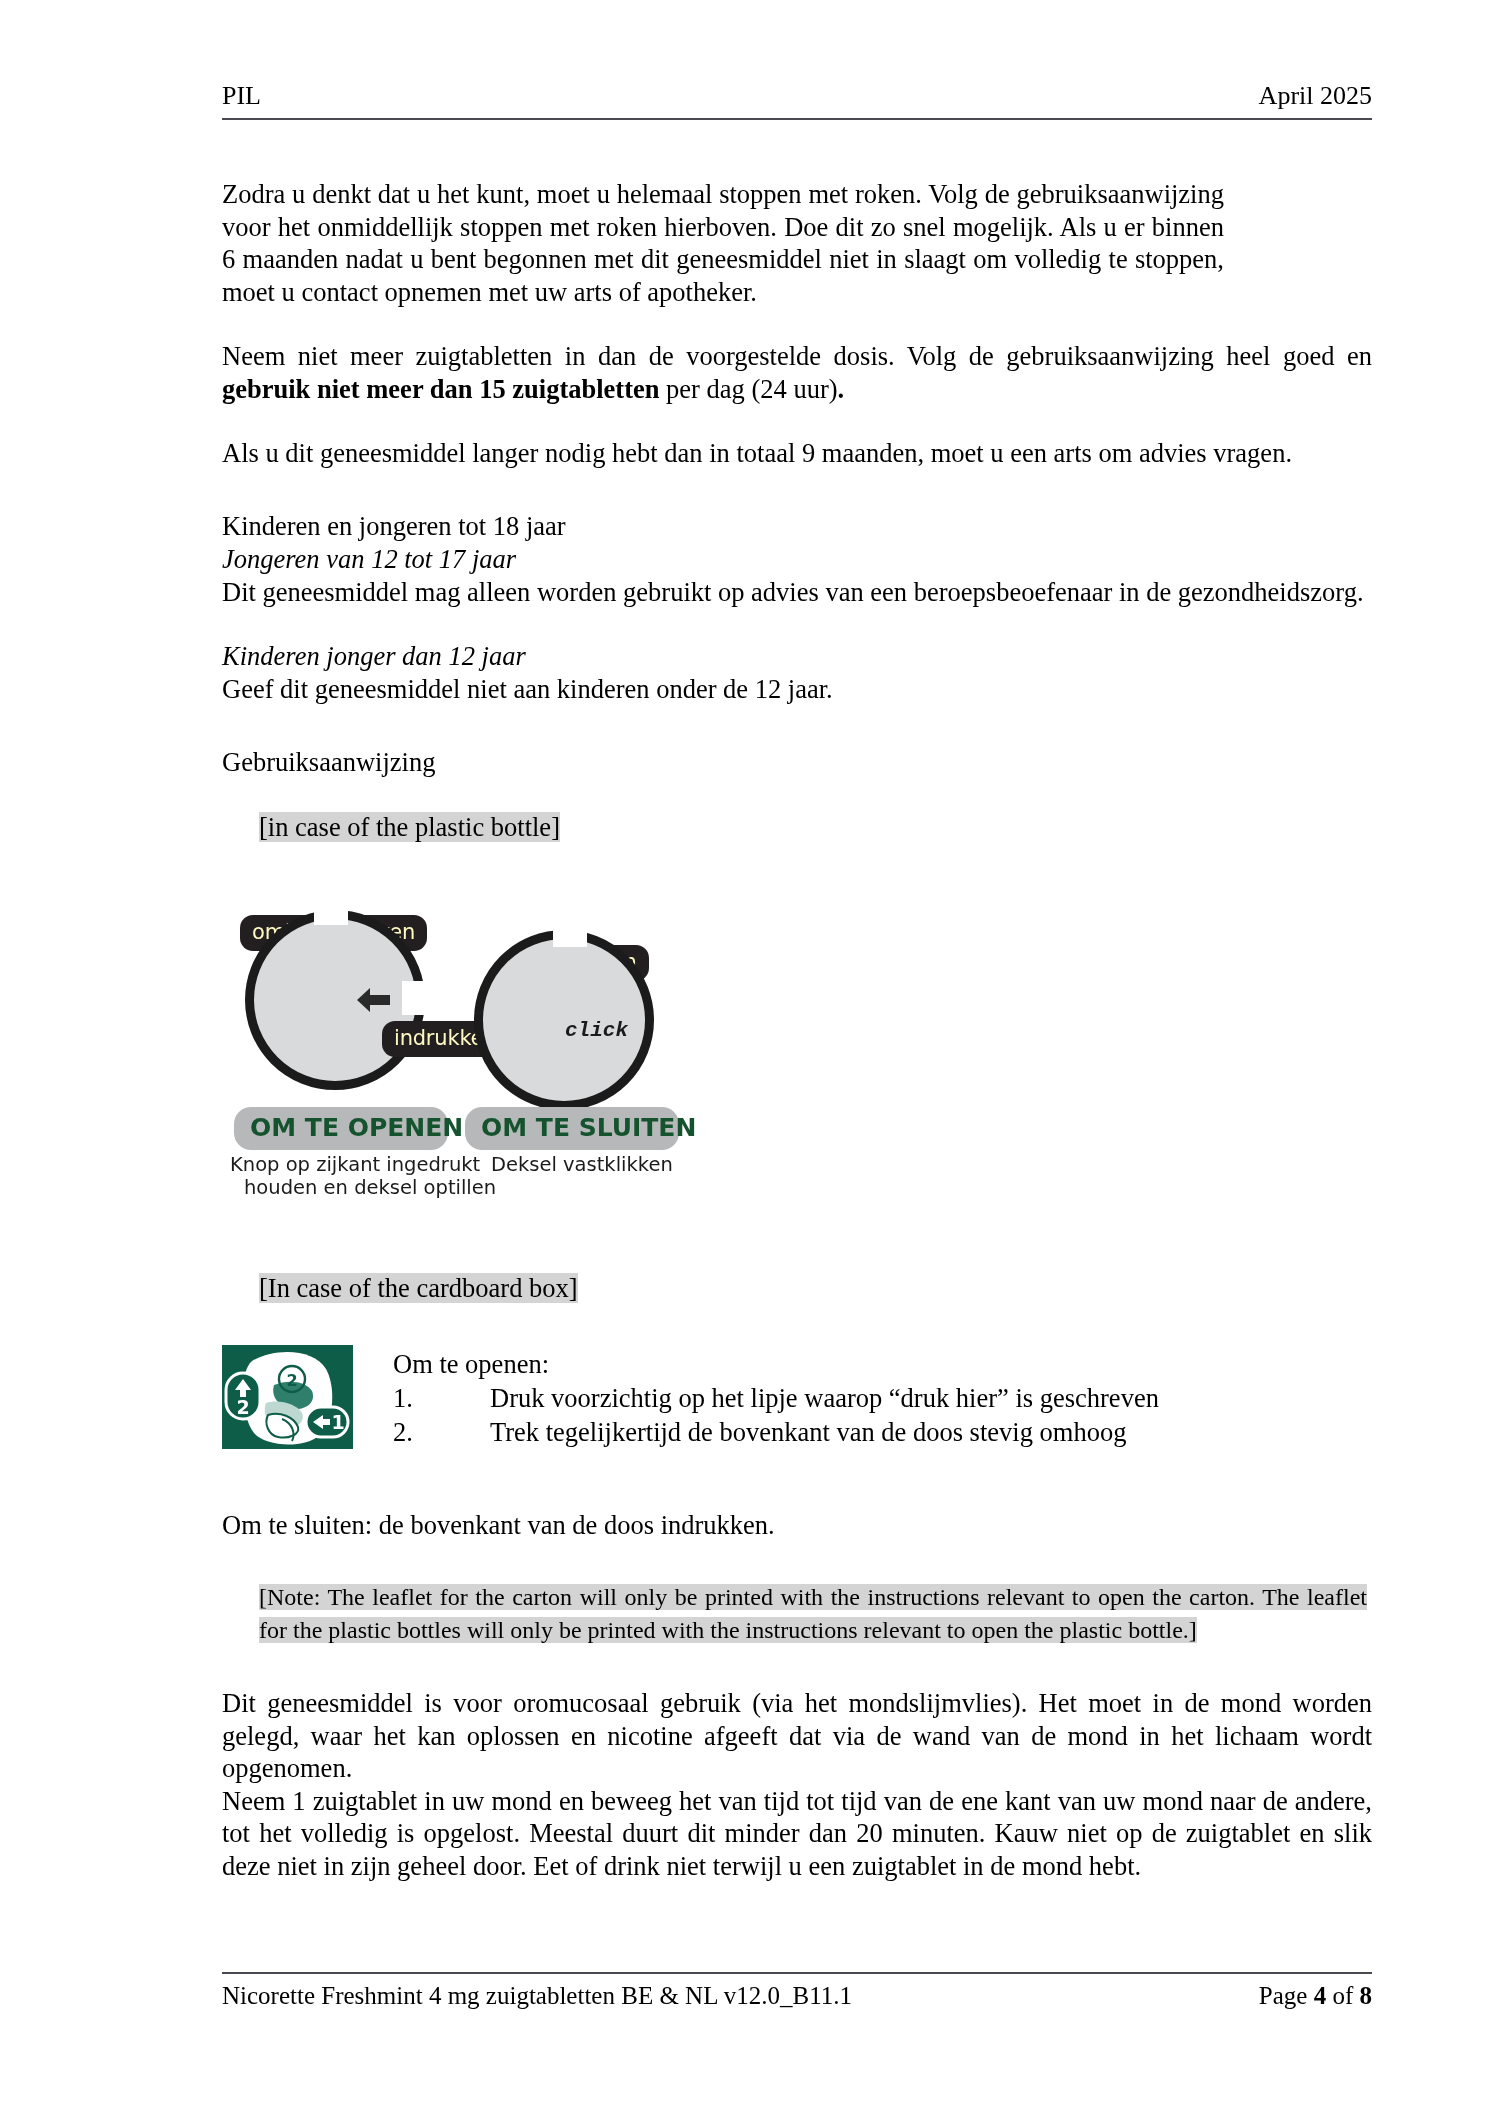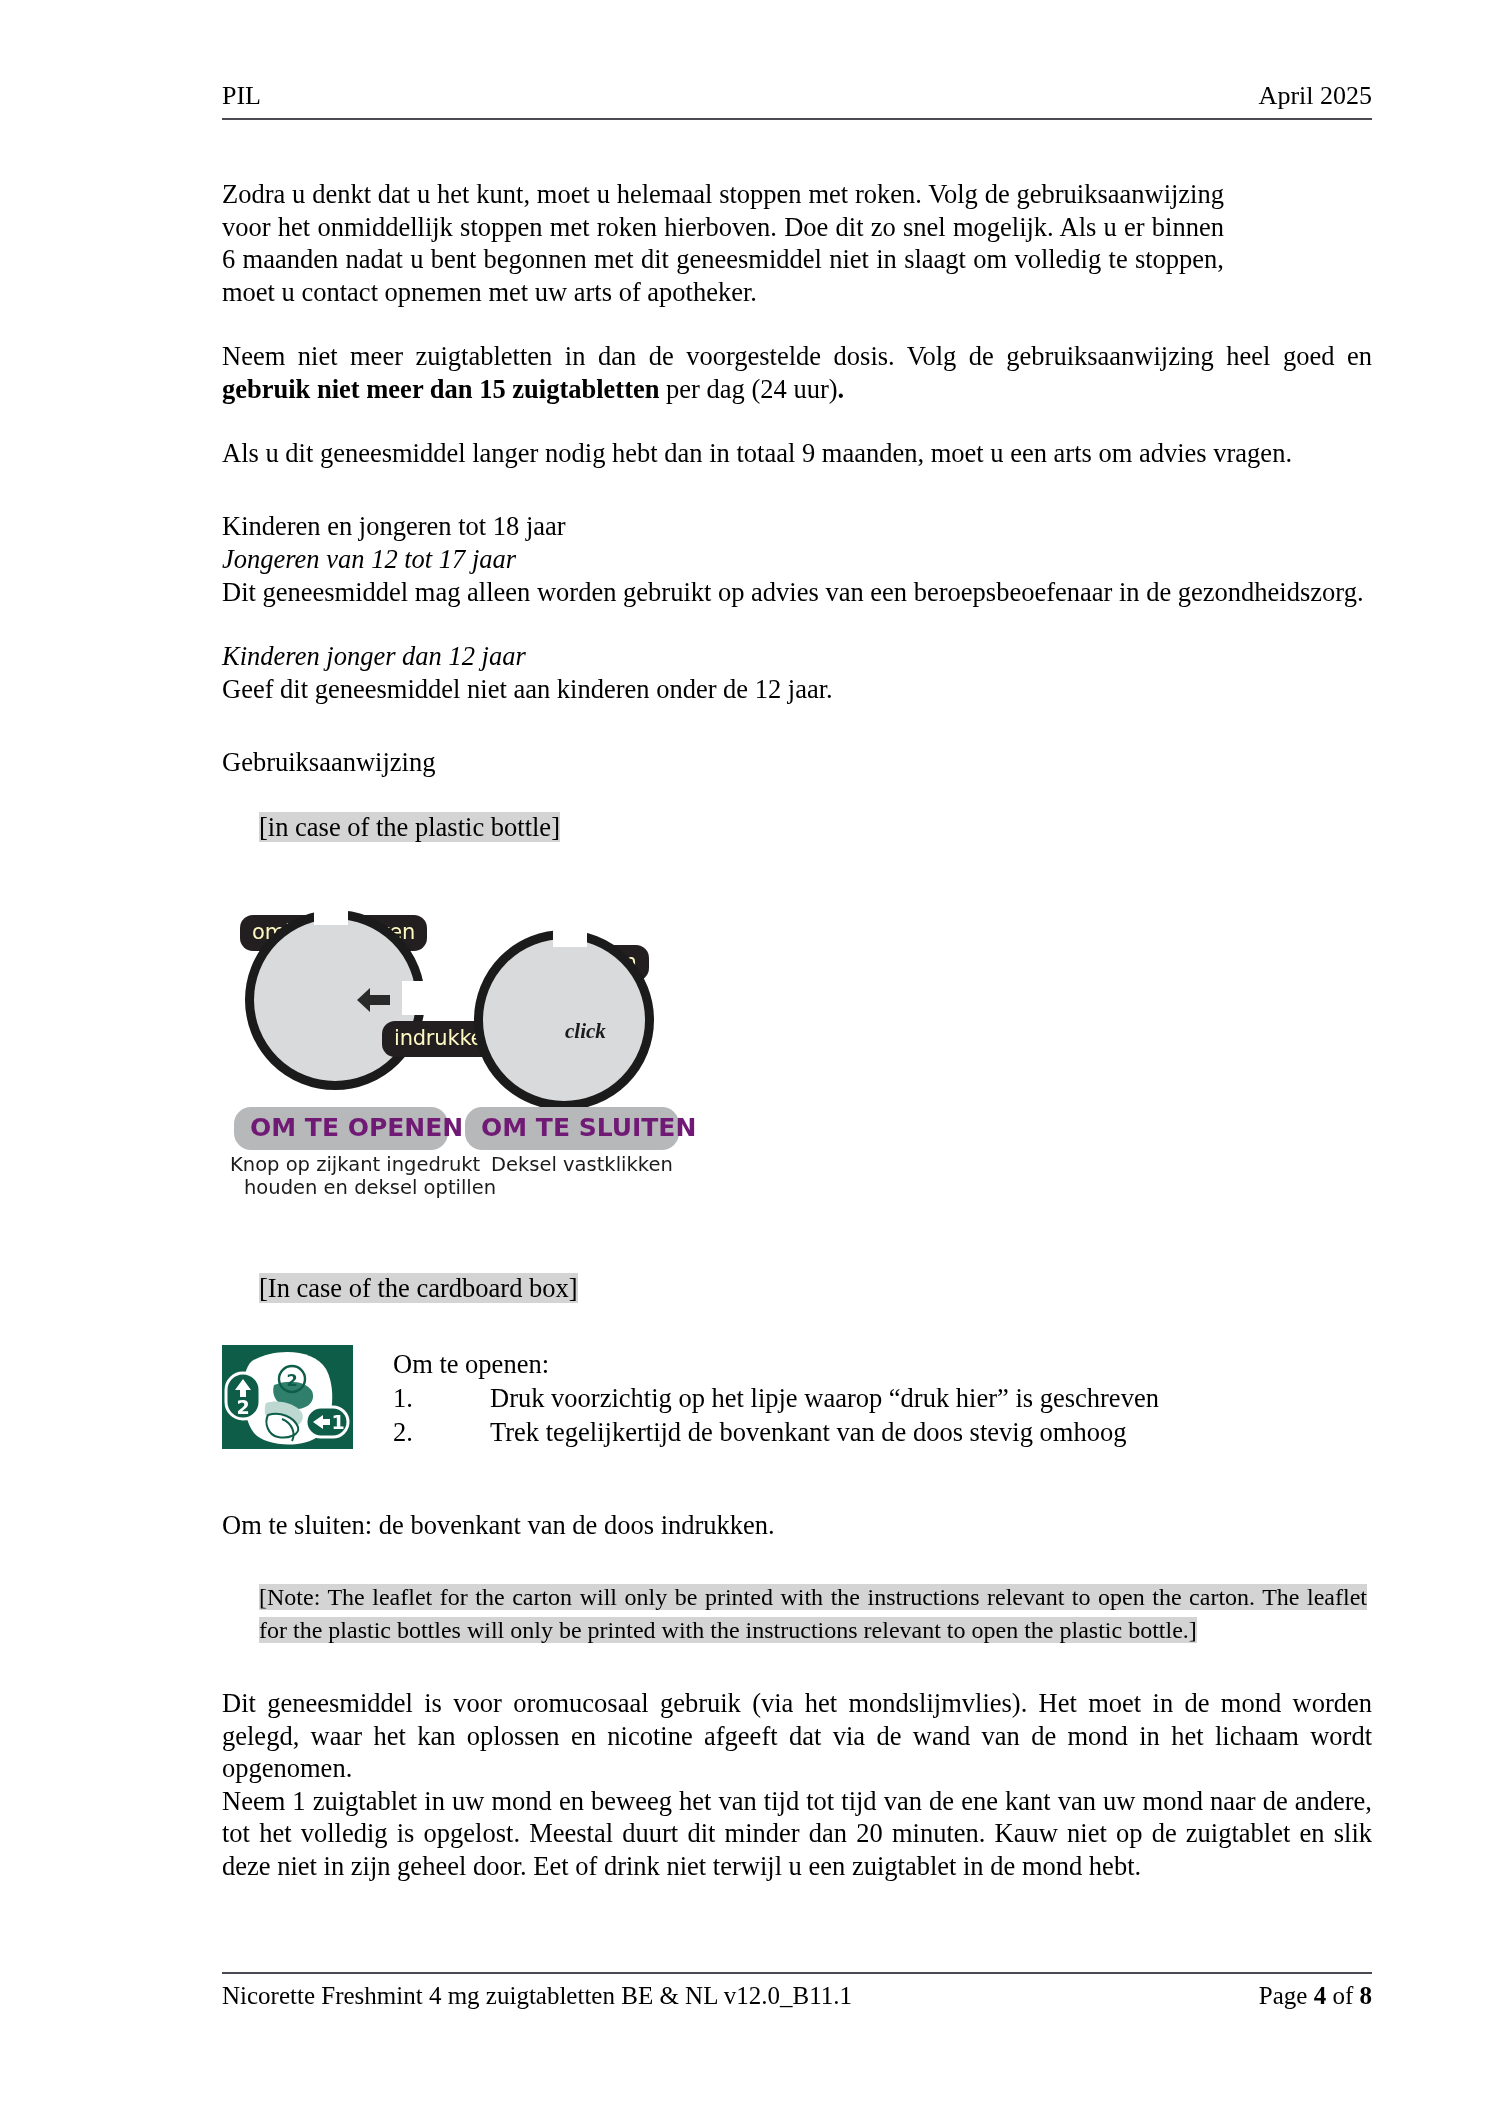--- a/index.html
+++ b/index.html
@@ -184,21 +184,21 @@
     font-size: 21px;
     line-height: 1;
     padding: 7px 12px 8px 12px;
     white-space: nowrap;
     letter-spacing: -0.2px;
     margin-top: 40px;
   }
   .band {
     position: absolute;
     background: #b6b8ba;
-    color: #701a75;
+    color: #14532d;
     border-radius: 17px;
     font-family: "DejaVu Sans", "Liberation Sans", sans-serif;
     font-weight: bold;
     font-size: 25px;
     line-height: 1;
     padding: 8px 16px 10px 16px;
     white-space: nowrap;
     text-align: center;
   }
   .cap {
@@ -332,21 +332,21 @@
               <line x1="63" y1="98" x2="71" y2="98" stroke="#4a4a4a" stroke-width="1.3"></line>
               <line x1="63" y1="104" x2="71" y2="104" stroke="#4a4a4a" stroke-width="1.3"></line>
               <line x1="63" y1="110" x2="71" y2="110" stroke="#4a4a4a" stroke-width="1.3"></line>
               <line x1="63" y1="116" x2="71" y2="116" stroke="#4a4a4a" stroke-width="1.3"></line>
 
               <line x1="82" y1="132" x2="96" y2="120" stroke="#2a2a2a" stroke-width="2"></line>
               <line x1="86" y1="140" x2="102" y2="134" stroke="#2a2a2a" stroke-width="2"></line>
               <line x1="104" y1="78" x2="112" y2="70" stroke="#2a2a2a" stroke-width="2"></line>
             </svg>
 
-            <div style="position:absolute; left:84px; top:82px; font-family:Liberation Serif, serif; font-style:italic; font-weight:bold; font-size:21px; color:#1b1b1b;">click</div>
+            <div style="position:absolute; left:84px; top:82px; font-family:Liberation Mono, monospace; font-style:italic; font-weight:bold; font-size:21px; color:#1b1b1b;">click</div>
           </div>
 
           <div class="band" style="left:16px; top:232px; width:182px;">OM TE SLUITEN</div>
           <div class="cap" style="left:42px; top:278px;">Deksel vastklikken</div>
         </div>
       </div>
 
       <div style="height:122px"></div>
 
       <p class="txt"><span class="hl">[In case of the cardboard box]</span></p>

